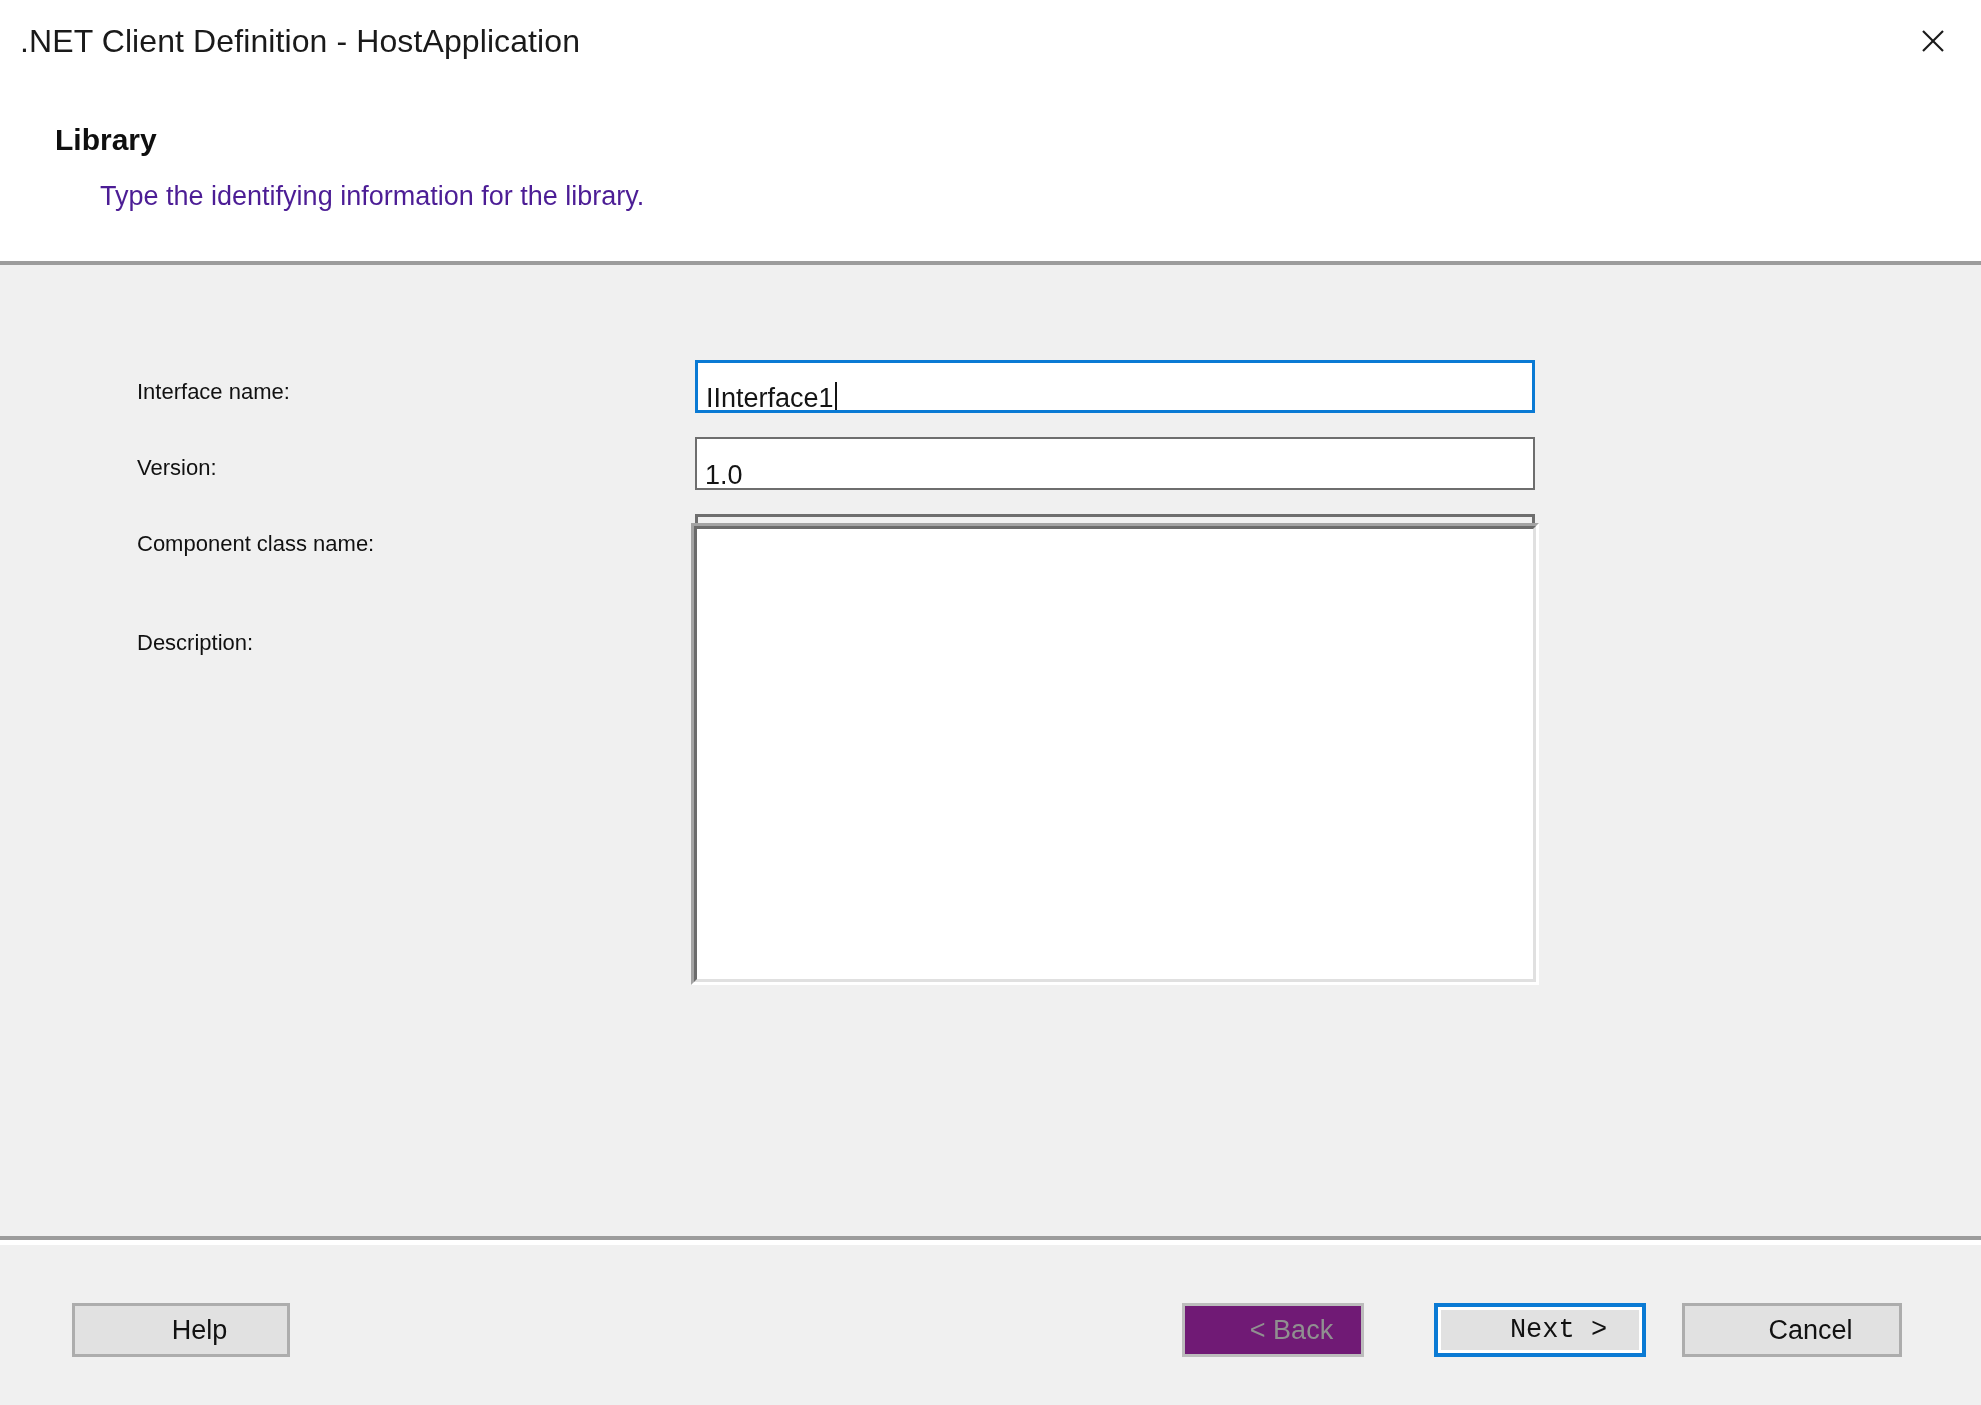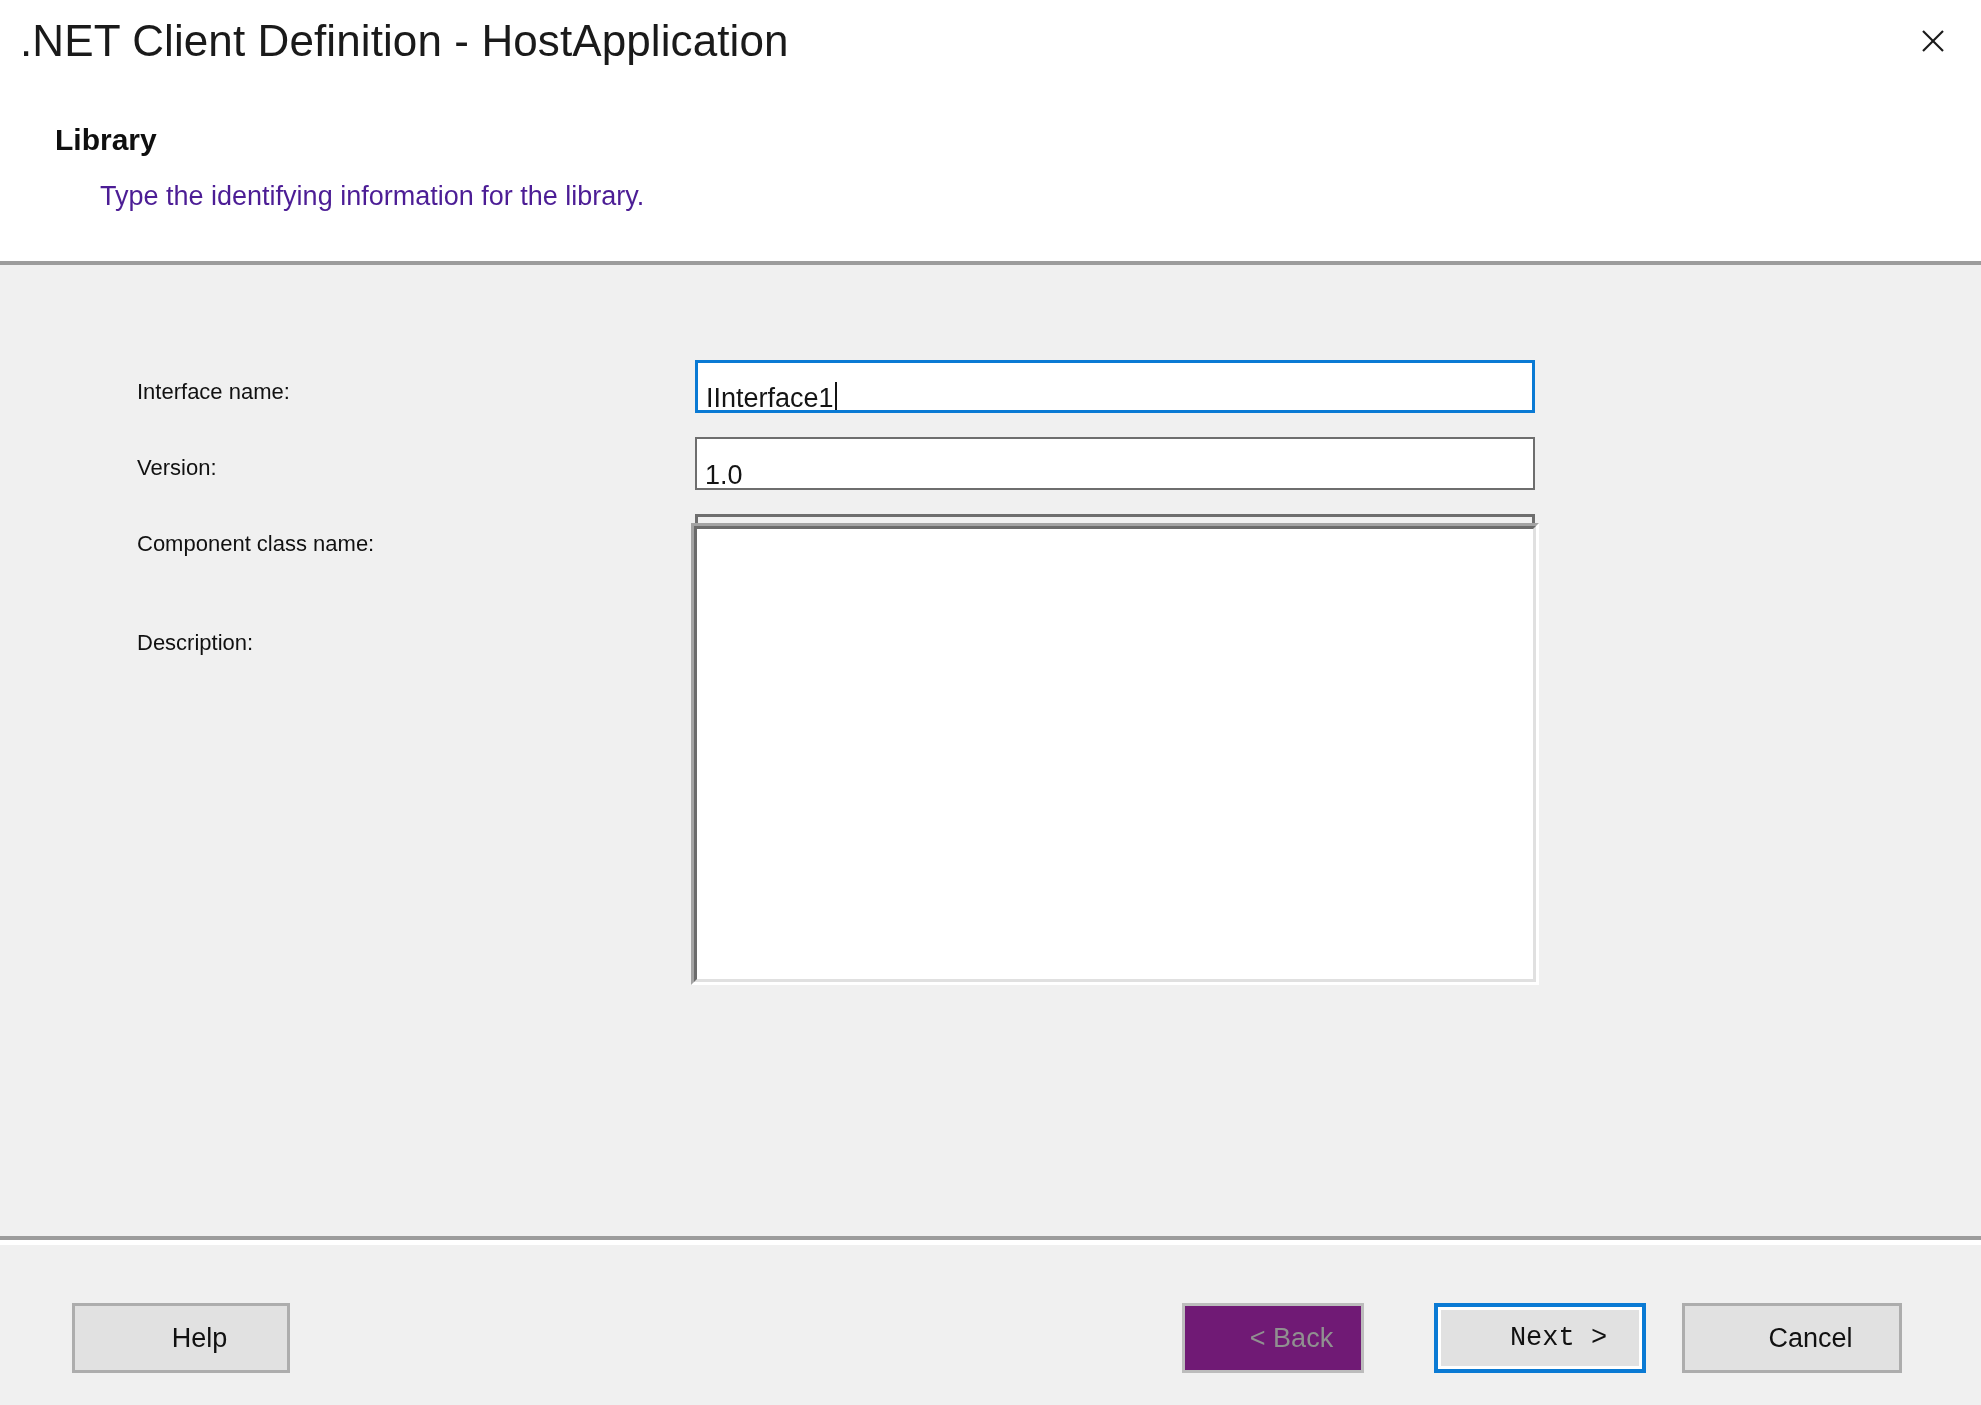--- a/index.html
+++ b/index.html
@@ -31,21 +31,21 @@
     top: 0;
     width: 1981px;
     height: 261px;
     background: #ffffff;
   }
 
   .window-title {
     position: absolute;
     left: 20px;
     top: 22px;
-    font-size: 44px;
+    font-size: 32px;
     line-height: 38px;
     color: #1a1a1a;
     letter-spacing: 0.1px;
     white-space: nowrap;
   }
 
   .close-button {
     position: absolute;
     right: 24px;
     top: 18px;
@@ -211,21 +211,21 @@
     left: 0;
     top: 1245px;
     width: 1981px;
     height: 160px;
     background: #f0f0f0;
   }
 
   .btn {
     position: absolute;
     top: 58px;
-    height: 70px;
+    height: 54px;
     background: #e1e1e1;
     border: 3px solid #adadad;
     font-family: "Liberation Sans", sans-serif;
     font-size: 27px;
     color: #111111;
     cursor: pointer;
     display: flex;
     align-items: center;
     justify-content: center;
     white-space: nowrap;

